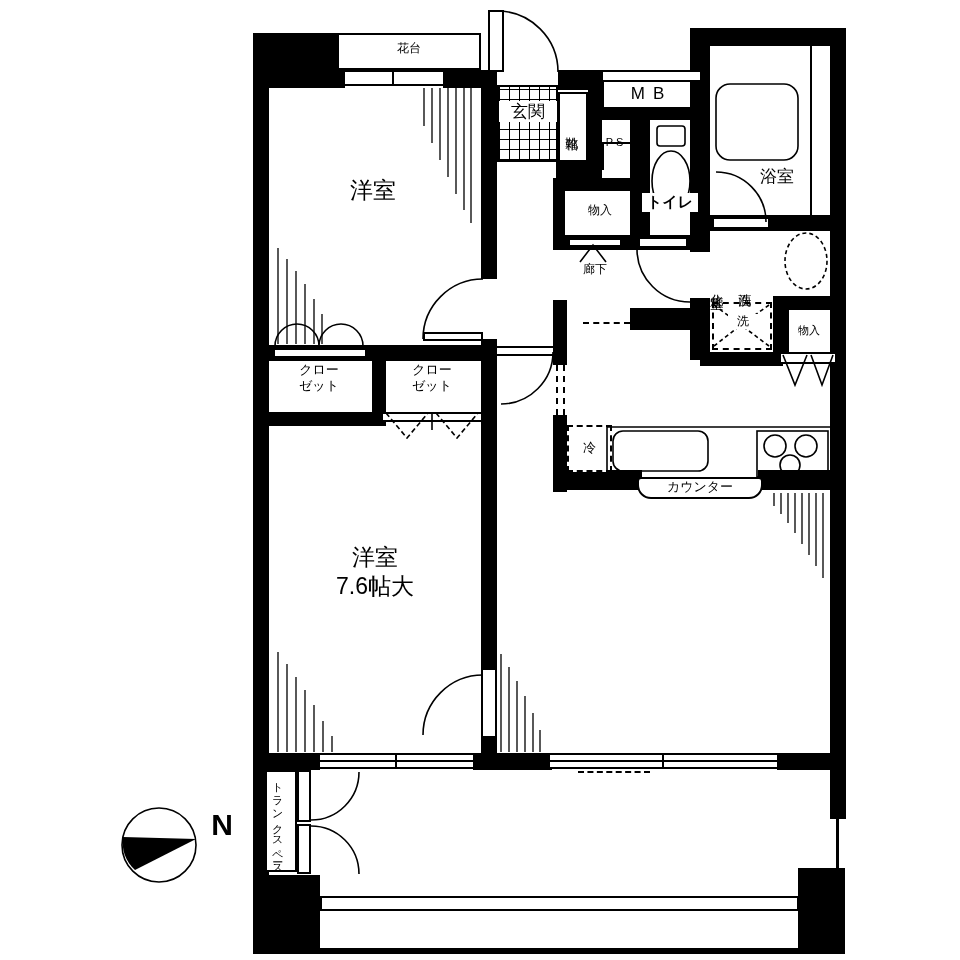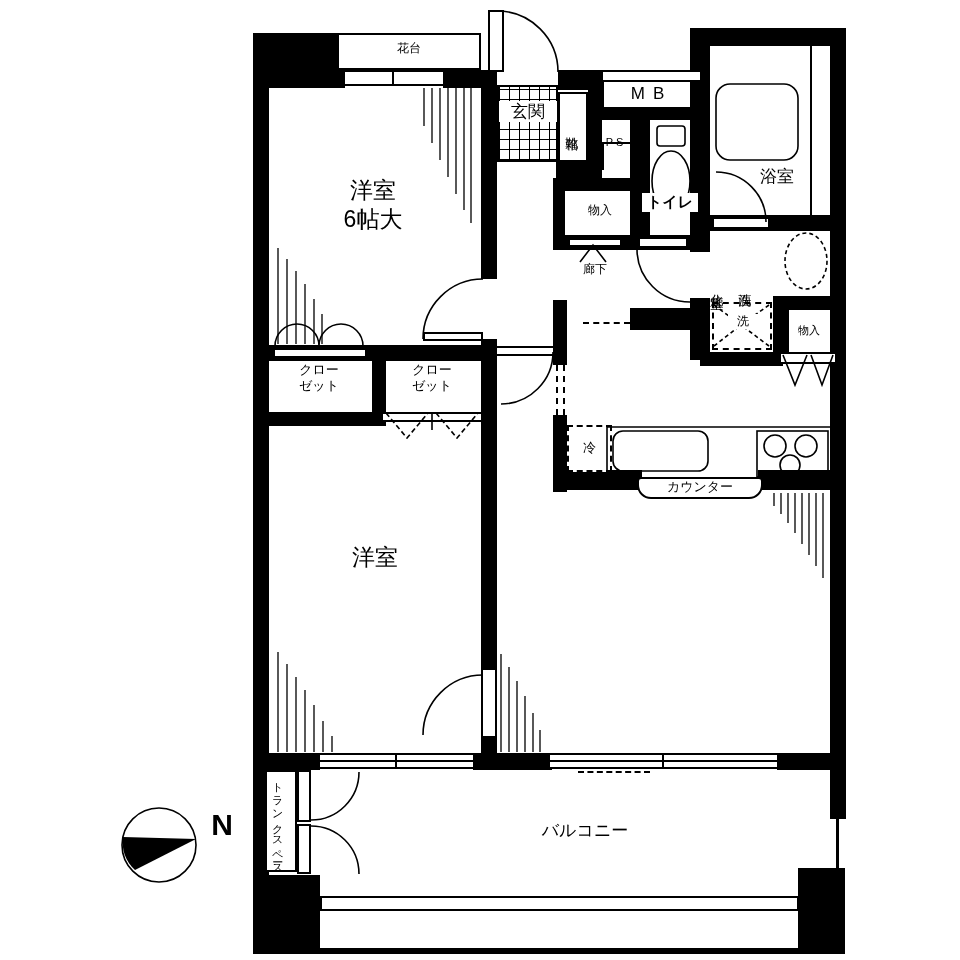--- a/index.html
+++ b/index.html
@@ -171,40 +171,39 @@
   <div class="lbl f13 vert" style="left:708px;top:237px;height:96px">化粧室</div>
   <div class="lbl f13 vert" style="left:736px;top:243px;height:82px">洗面</div>
   <div class="lbl f16" style="left:728px;top:314px;width:30px;background:#fff">洗</div>
   <div class="lbl f11" style="left:786px;top:324px;width:46px">物入</div>
 
   <div class="lbl f16" style="left:565px;top:203px;width:70px">物入</div>
   <div class="lbl f16" style="left:564px;top:262px;width:62px">廊下</div>
 
   <div class="lbl f23" style="left:308px;top:176px;width:130px">
     <div>洋室</div>
-    <div>6帖大</div>
   </div>
 
   <div class="lbl f13" style="left:267px;top:362px;width:104px">
     <div>クロー</div>
     <div>ゼット</div>
   </div>
   <div class="lbl f13" style="left:383px;top:362px;width:98px">
     <div>クロー</div>
     <div>ゼット</div>
   </div>
 
   <div class="lbl f13" style="left:571px;top:440px;width:37px">冷</div>
   <div class="lbl f13" style="left:637px;top:479px;width:126px">カウンター</div>
 
   <div class="lbl f23" style="left:295px;top:543px;width:160px">
     <div>洋室</div>
+    <div>7.6帖大</div>
   </div>
 
   <div class="lbl f23" style="left:553px;top:585px;width:220px">
   </div>
 
-  <div class="lbl f17" style="left:495px;top:820px;width:180px">バルコニー</div>
   <div class="lbl f11 vert" style="left:270px;top:775px;height:94px">トランクスペース</div>
 
   <div class="lbl bold" style="left:200px;top:806px;width:44px;font-size:30px">N</div>
 
 </div>
 
 </body></html>

